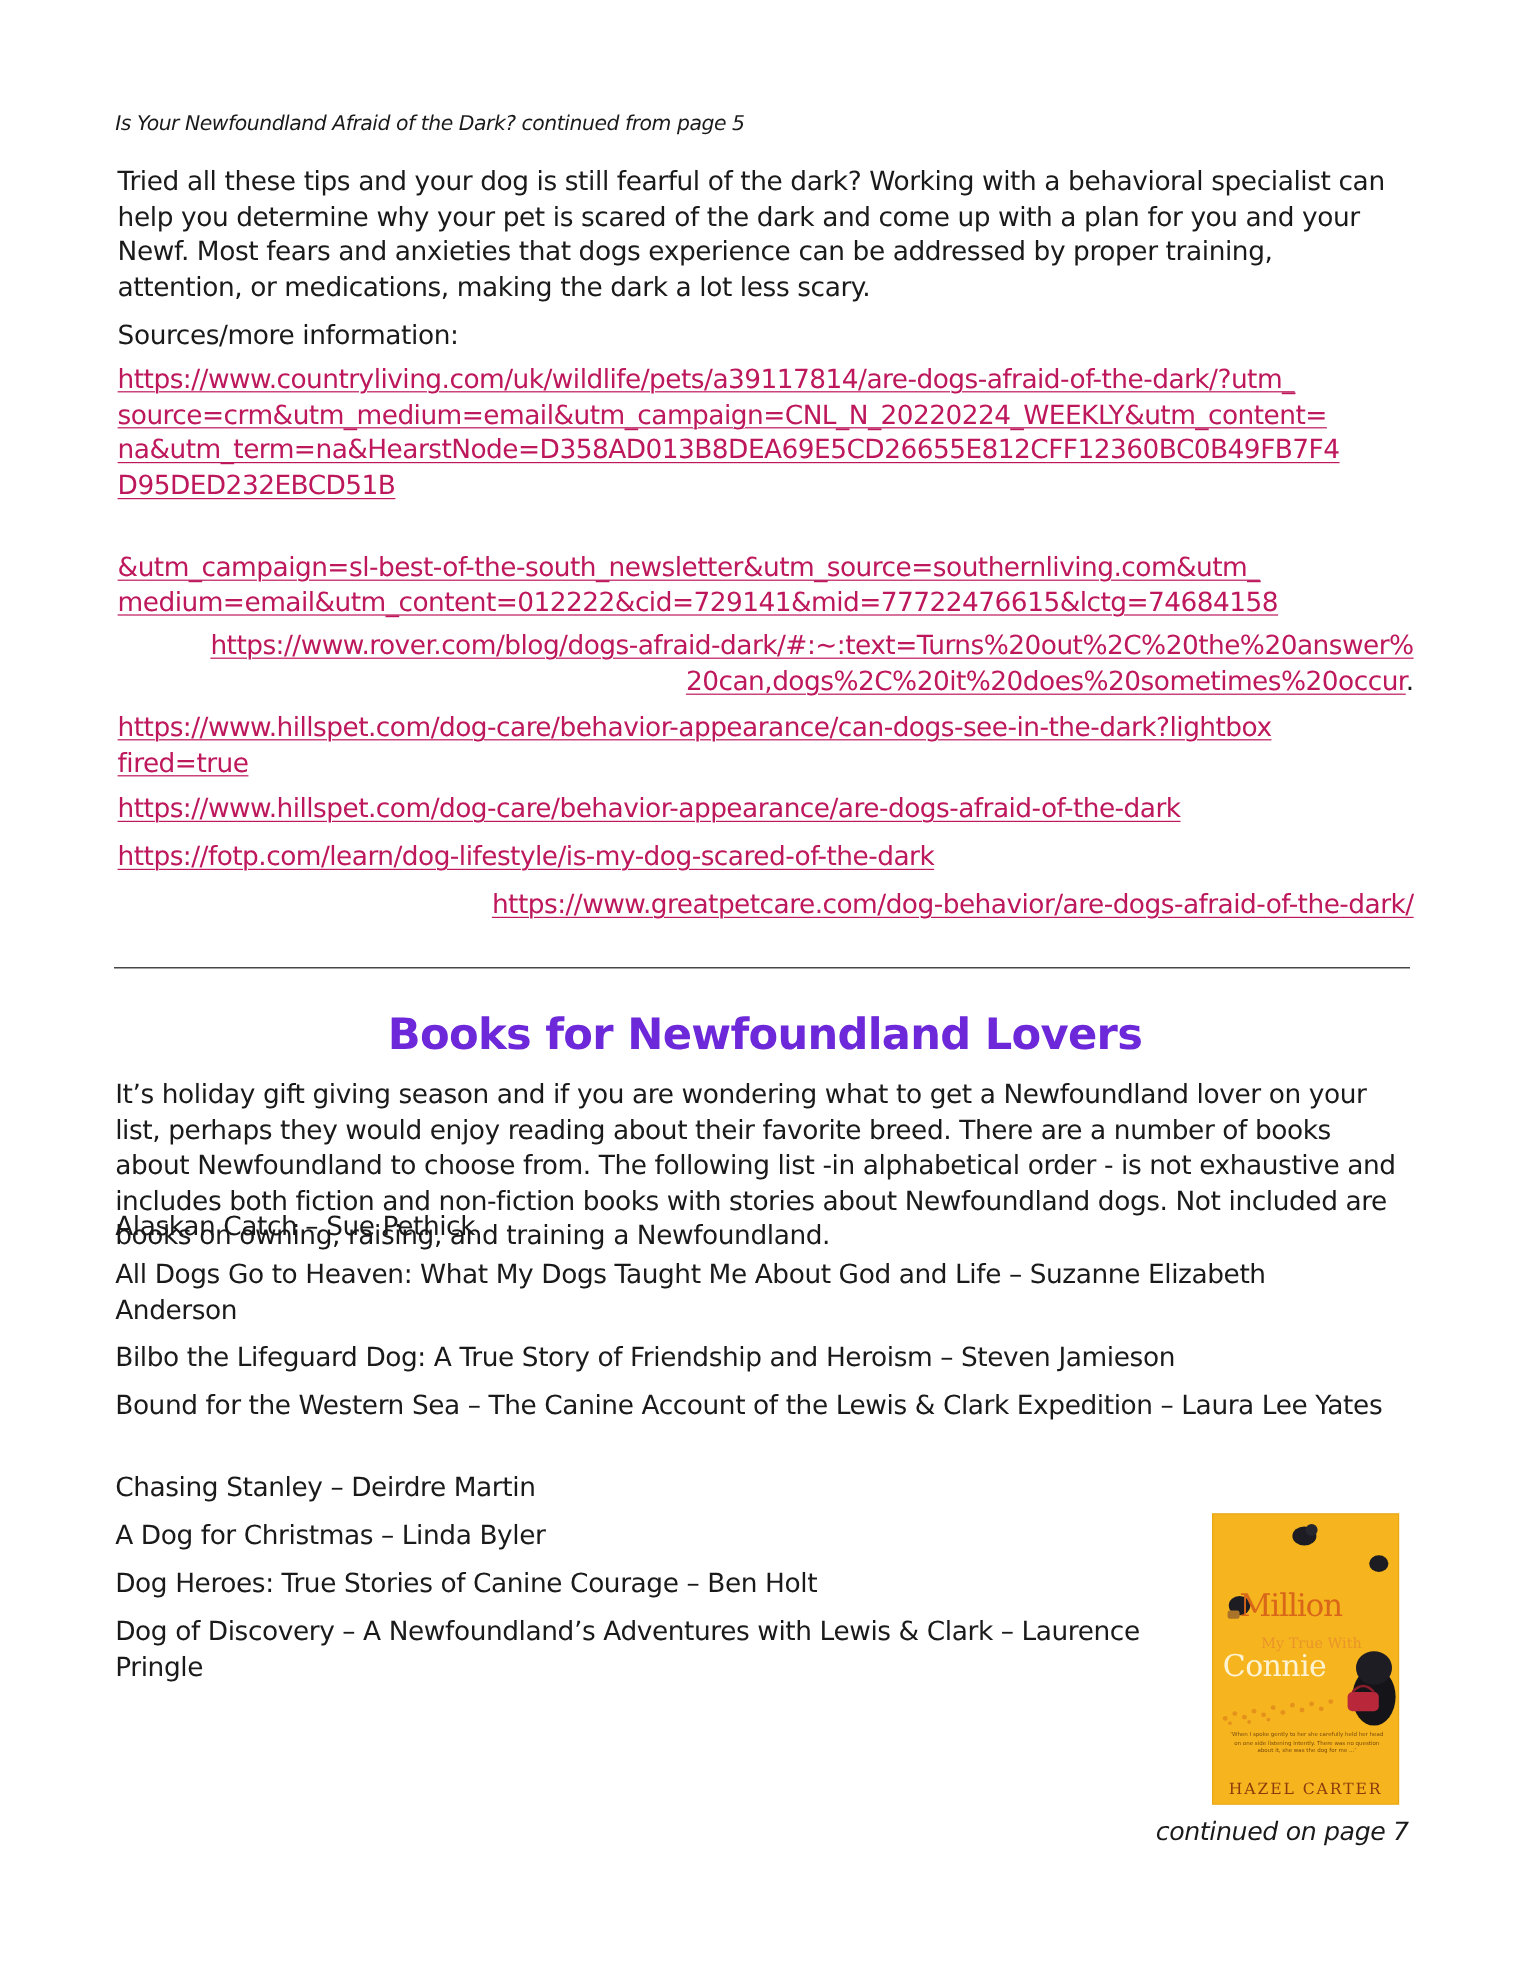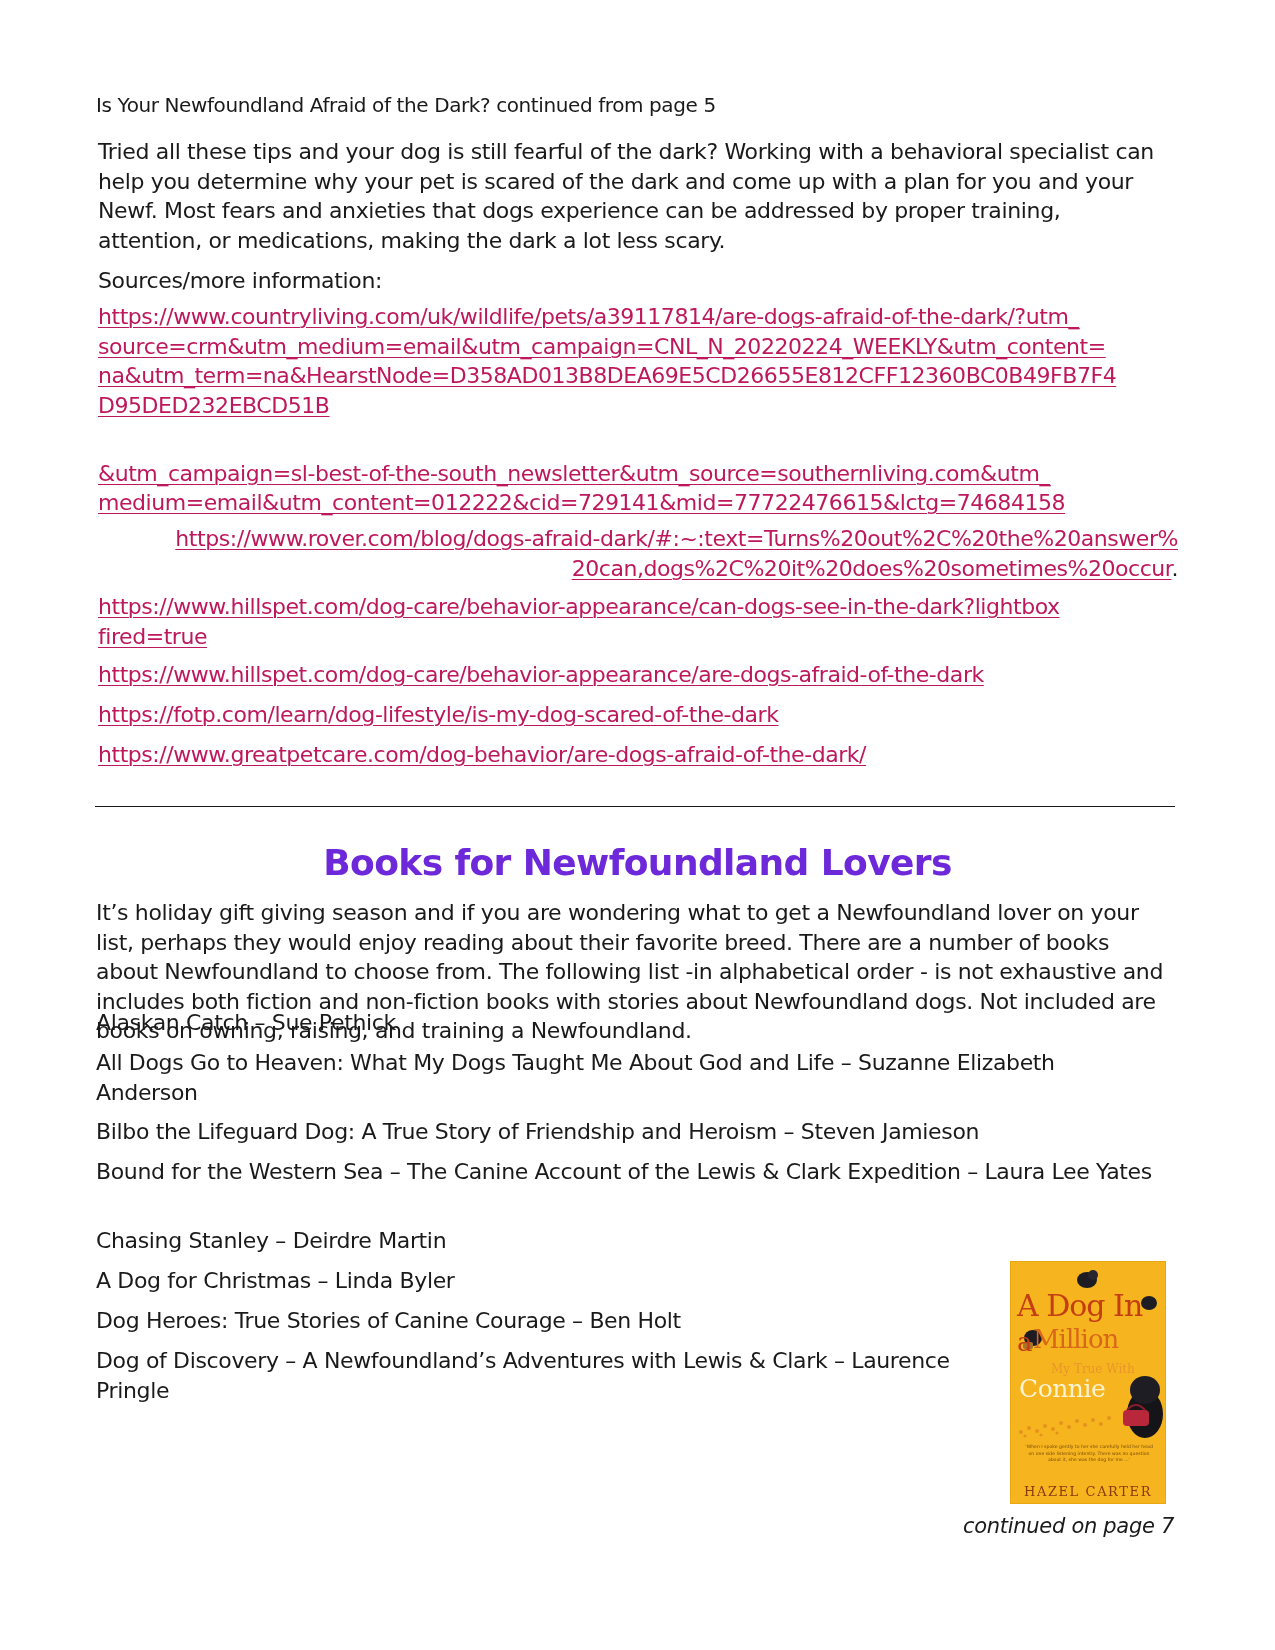--- a/index.html
+++ b/index.html
@@ -3,21 +3,21 @@
   <meta charset="utf-8">
   <style>
     html, body { margin: 0; padding: 0; background: #ffffff; }
     body {
       width: 1275px; height: 1650px; position: relative; overflow: hidden;
       font-family: "DejaVu Sans", sans-serif; color: #1a1a1a;
     }
     .page { position: absolute; left: 0; top: 0; width: 1275px; height: 1650px; }
     .continued-from {
       position: absolute; left: 96px; top: 93px;
-      font-size: 20px; letter-spacing: -0.4px; color: #1a1a1a;
+      font-style: italic; font-size: 17px; letter-spacing: -0.4px; color: #1a1a1a;
     }
     .para {
       position: absolute; left: 98px; width: 1060px;
       font-size: 22px; line-height: 29.5px; letter-spacing: -0.35px; margin: 0;
     }
     .p1 { top: 137px; }
     .sources-label { position: absolute; left: 98px; top: 268px; font-size: 22px; letter-spacing: -0.35px; }
     .link-block {
       position: absolute; left: 98px; width: 1080px;
       font-size: 22px; line-height: 29.5px; letter-spacing: -0.45px; color: #1f5fa8;
@@ -71,21 +71,21 @@
 
   <div class="sources-label">Sources/more information:</div>
 
   <div id="sources">
       <div class="link-block" style="top: 302px;"><a class="link">https://www.countryliving.com/uk/wildlife/pets/a39117814/are-dogs-afraid-of-the-dark/?utm_</a><br><a class="link">source=crm&amp;utm_medium=email&amp;utm_campaign=CNL_N_20220224_WEEKLY&amp;utm_content=</a><br><a class="link">na&amp;utm_term=na&amp;HearstNode=D358AD013B8DEA69E5CD26655E812CFF12360BC0B49FB7F4</a><br><a class="link">D95DED232EBCD51B</a></div>
       <div class="link-block" style="top: 429px;"><br><a class="link">&amp;utm_campaign=sl-best-of-the-south_newsletter&amp;utm_source=southernliving.com&amp;utm_</a><br><a class="link">medium=email&amp;utm_content=012222&amp;cid=729141&amp;mid=77722476615&amp;lctg=74684158</a></div>
       <div class="link-block" style="top: 524px; text-align: right;"><a class="link">https://www.rover.com/blog/dogs-afraid-dark/#:~:text=Turns%20out%2C%20the%20answer%</a><br><a class="link">20can,dogs%2C%20it%20does%20sometimes%20occur</a><span class="trail">.</span></div>
       <div class="link-block" style="top: 592px;"><a class="link">https://www.hillspet.com/dog-care/behavior-appearance/can-dogs-see-in-the-dark?lightbox</a><br><a class="link">fired=true</a></div>
       <div class="link-block" style="top: 660px;"><a class="link">https://www.hillspet.com/dog-care/behavior-appearance/are-dogs-afraid-of-the-dark</a></div>
       <div class="link-block" style="top: 700px;"><a class="link">https://fotp.com/learn/dog-lifestyle/is-my-dog-scared-of-the-dark</a></div>
-      <div class="link-block" style="top: 740px;"><a class="link">https://www.greatpetcare.com/dog-behavior/are-dogs-afraid-of-the-dark/</a></div>
+      <div class="link-block" style="top: 740px; text-align: right;"><a class="link">https://www.greatpetcare.com/dog-behavior/are-dogs-afraid-of-the-dark/</a></div>
     </div>
 
   <div class="divider"></div>
 
   <h1 class="section-title">Books for Newfoundland Lovers</h1>
 
   <p class="intro">It’s holiday gift giving season and if you are wondering what to get a Newfoundland lover on your list, perhaps they would enjoy reading about their favorite breed. There are a number of books about Newfoundland to choose from. The following list -in alphabetical order - is not exhaustive and includes both fiction and non-fiction books with stories about Newfoundland dogs. Not included are books on owning, raising, and training a Newfoundland.</p>
 
   <div class="book wide" style="top:1008px">Alaskan Catch – Sue Pethick</div>
   <div class="book wide" style="top:1048px">All Dogs Go to Heaven: What My Dogs Taught Me About God and Life – Suzanne Elizabeth Anderson</div>
@@ -101,21 +101,20 @@
       <ellipse cx="12" cy="12" rx="10" ry="8" fill="#1c1c22"></ellipse>
         <circle cx="18" cy="7" r="5" fill="#26262e"></circle>
     </svg>
     <svg class="dog" style="left:128px;top:30px" width="20" height="20" viewBox="0 0 20 20">
       <ellipse cx="10" cy="11" rx="8" ry="7" fill="#1c1c22"></ellipse>
     </svg>
     <svg class="dog" style="left:10px;top:66px" width="22" height="26" viewBox="0 0 22 26">
       <ellipse cx="12" cy="10" rx="9" ry="8" fill="#1c1c22"></ellipse>
         <rect x="2" y="14" width="10" height="7" rx="2" fill="#a9742a"></rect>
     </svg>
-    <span class="t1"><span>A Dog In</span> <small>a</small></span>
     <span class="t2">Million</span>
     <span class="t3">My True With</span>
     <span class="t4">Connie</span>
     <svg class="dog" style="left:108px;top:112px" width="46" height="66" viewBox="0 0 46 66">
       <ellipse cx="26" cy="40" rx="18" ry="24" fill="#151519"></ellipse>
       <ellipse cx="26" cy="16" rx="15" ry="14" fill="#1d1d23"></ellipse>
       <rect x="4" y="36" width="26" height="16" rx="4" fill="#b8283a"></rect>
       <path d="M8 36 Q17 26 26 36" stroke="#8a1d2b" stroke-width="2" fill="none"></path>
     </svg>
     <svg class="paws" viewBox="0 0 110 26">

